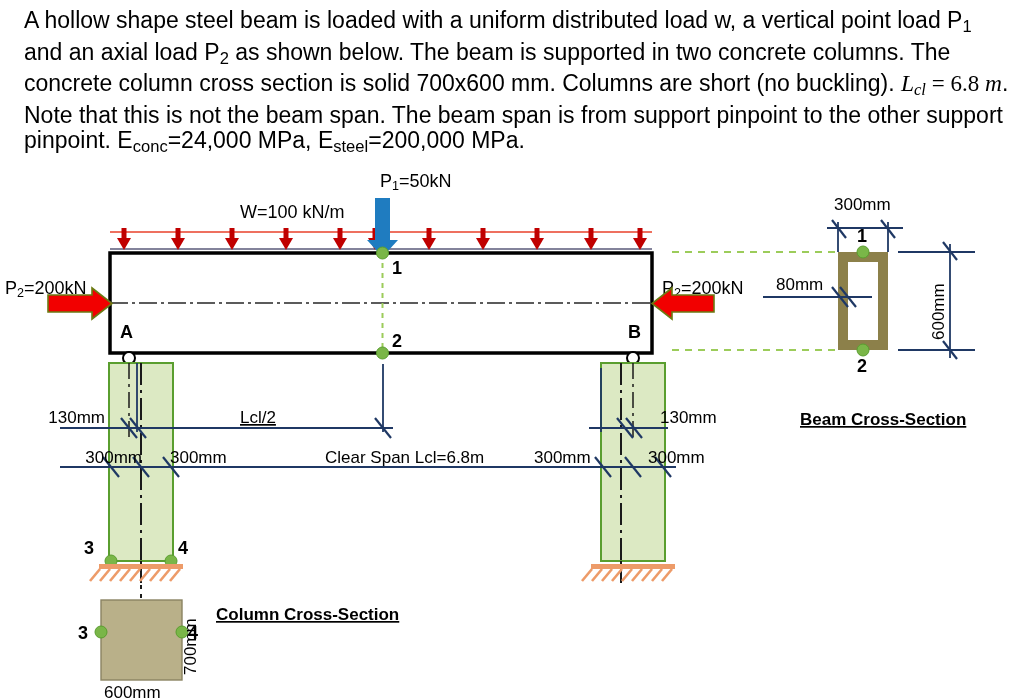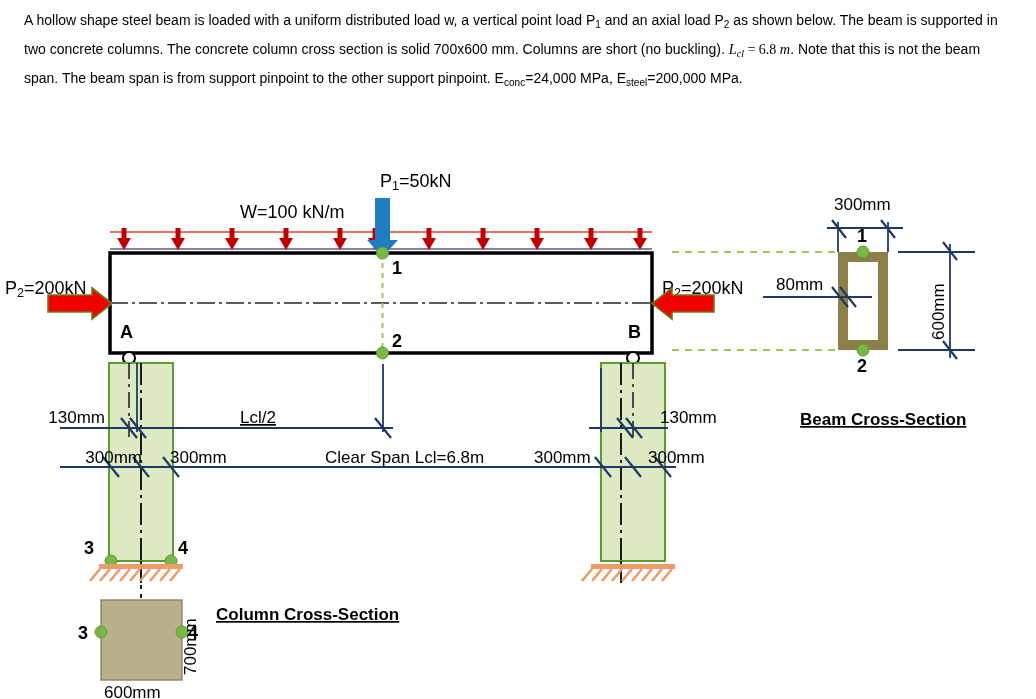--- a/index.html
+++ b/index.html
@@ -11,21 +11,21 @@
     width: 1036px; height: 699px;
     font-family: "Liberation Sans", sans-serif;
     color: #000000;
     position: relative;
     overflow: hidden;
   }
   #problem-statement {
     position: absolute;
     left: 24px; top: 8px;
     width: 990px;
-    font-size: 14px;
+    font-size: 23px;
     line-height: 25.5px;
     color: #000;
   }
   #problem-statement .sub { font-size: 0.72em; vertical-align: -0.25em; }
   #problem-statement .ital {
     font-family: "Liberation Serif", serif;
     font-style: italic;
     font-size: 1.02em;
   }
   #problem-statement .italsub {

